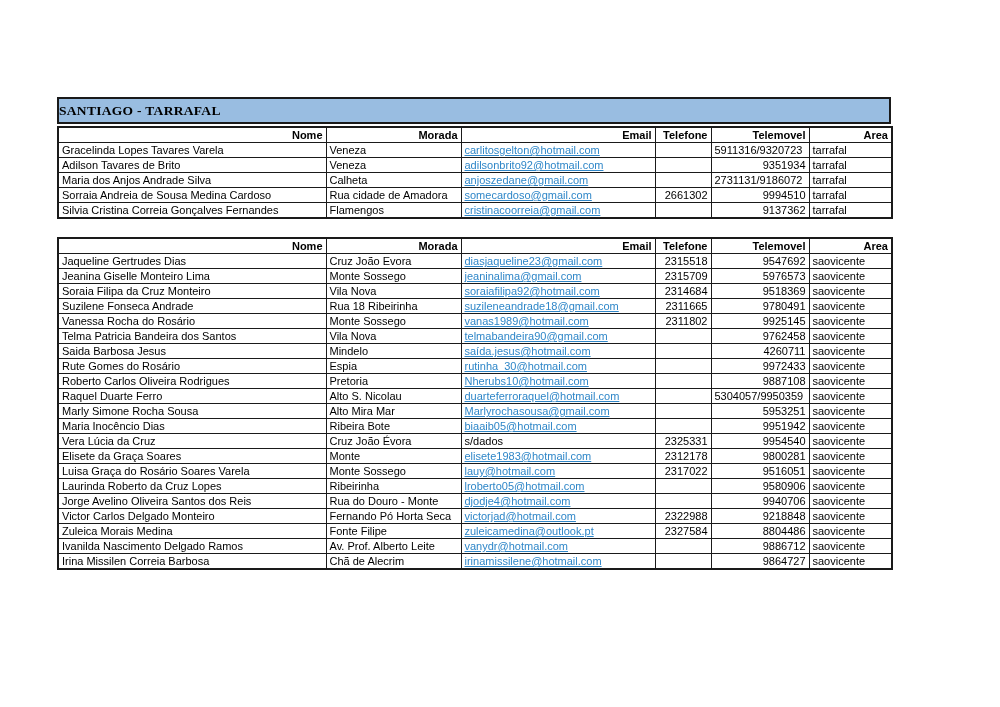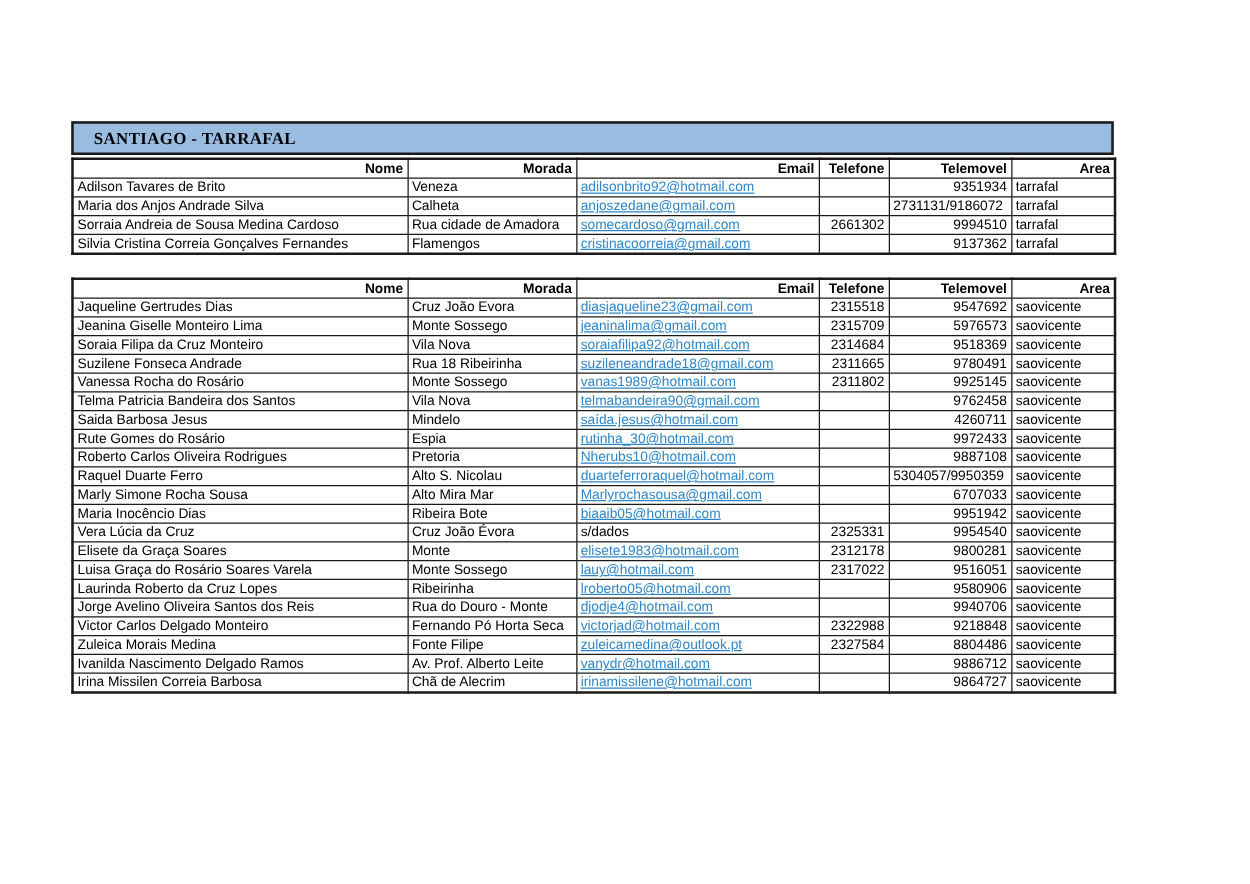--- a/index.html
+++ b/index.html
@@ -22,21 +22,21 @@
   section.region + section.region { margin-top: 18px; }
 
   .banner {
     box-sizing: border-box;
     width: 100%;
     height: 27px;
     background: #99BDE1;
     border: 2px solid #1a1a1a;
     display: flex;
     align-items: center;
-    padding-left: 16px;
+    padding-left: 0;
     margin-bottom: 2px;
   }
   .banner .title {
     font-family: "Liberation Serif", "DejaVu Serif", serif;
     font-weight: bold;
     font-size: 13.5px;
     letter-spacing: 0.3px;
     color: #000000;
     white-space: nowrap;
   }
@@ -100,20 +100,28 @@
             <th>Nome</th>
             <th>Morada</th>
             <th>Email</th>
             <th>Telefone</th>
             <th>Telemovel</th>
             <th>Area</th>
           </tr>
         </thead>
       <tbody>
           <tr>
+            <td class="al-left">Gracelinda Lopes Tavares Varela</td>
+            <td class="al-left">Veneza</td>
+            <td class="al-left"><a class="email-link">carlitosgelton@hotmail.com</a></td>
+            <td class="al-right"></td>
+            <td class="al-left">5911316/9320723</td>
+            <td class="al-left">tarrafal</td>
+          </tr>
+          <tr>
             <td class="al-left">Adilson Tavares de Brito</td>
             <td class="al-left">Veneza</td>
             <td class="al-left"><a class="email-link">adilsonbrito92@hotmail.com</a></td>
             <td class="al-right"></td>
             <td class="al-right">9351934</td>
             <td class="al-left">tarrafal</td>
           </tr>
           <tr>
             <td class="al-left">Maria dos Anjos Andrade Silva</td>
             <td class="al-left">Calheta</td>
@@ -241,21 +249,21 @@
             <td class="al-left"><a class="email-link">duarteferroraquel@hotmail.com</a></td>
             <td class="al-right"></td>
             <td class="al-left">5304057/9950359</td>
             <td class="al-left">saovicente</td>
           </tr>
           <tr>
             <td class="al-left">Marly Simone Rocha Sousa</td>
             <td class="al-left">Alto Mira Mar</td>
             <td class="al-left"><a class="email-link">Marlyrochasousa@gmail.com</a></td>
             <td class="al-right"></td>
-            <td class="al-right">6707033</td>
+            <td class="al-right">5953251</td>
             <td class="al-left">saovicente</td>
           </tr>
           <tr>
             <td class="al-left">Maria Inocêncio Dias</td>
             <td class="al-left">Ribeira Bote</td>
             <td class="al-left"><a class="email-link">biaaib05@hotmail.com</a></td>
             <td class="al-right"></td>
             <td class="al-right">9951942</td>
             <td class="al-left">saovicente</td>
           </tr>

